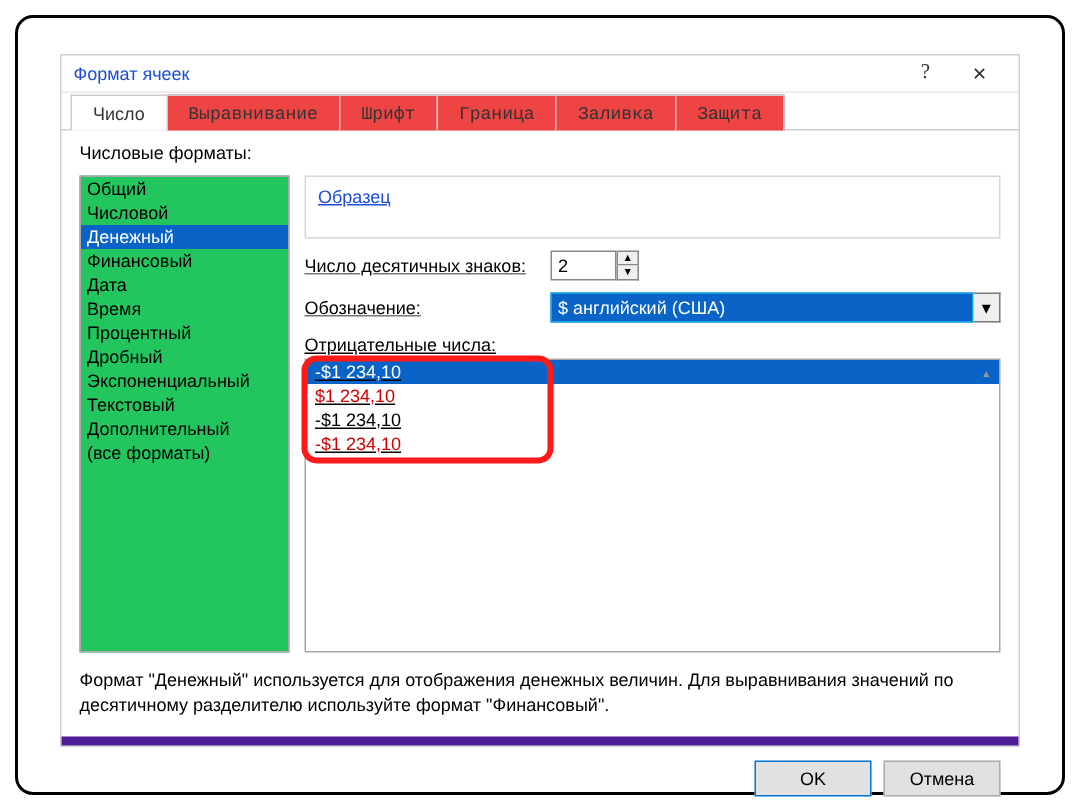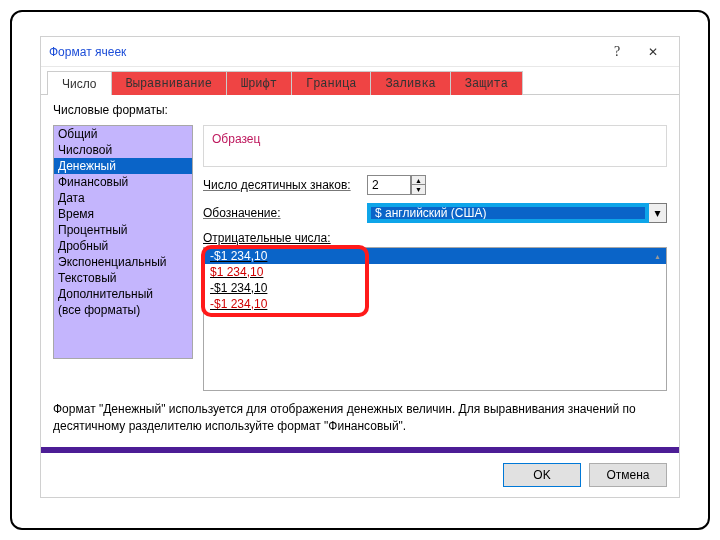--- a/index.html
+++ b/index.html
@@ -18,40 +18,40 @@
 .tab { padding: 5px 14px 4px; border: 1px solid #ccc; border-bottom: none; background: #fff; margin-right: -1px; position: relative; top: 1px; color: #333; }
 .tab.active { background: #fff; z-index: 2; border-top: 1px solid #ccc; }
 .tab:not(.active) { background: #ef4444; font-family: Liberation Mono, monospace; }
 
 .content { flex: 1; padding: 8px 12px; display: flex; flex-direction: column; gap: 6px; }
 
 .label { color: #000; margin-bottom: 2px; }
 
 .columns { display: flex; gap: 10px; flex: 1; min-height: 0; }
 
-.format-list { width: 140px; border: 1px solid #a8a8a8; background: #c4b5fd; overflow: hidden; height: 234px; }
+.format-list { width: 140px; border: 1px solid #a8a8a8; background: #22c55e; overflow: hidden; height: 318px; }
 .format-list .item { padding: 1px 4px; color: #000; white-space: nowrap; }
 .format-list .item.selected { background: #0a64c8; color: #fff; }
 
 .right { flex: 1; display: flex; flex-direction: column; gap: 8px; min-width: 0; }
 
 .sample-box { border: 1px solid #d8d8d8; padding: 6px 8px; height: 42px; }
-.sample-box .lbl { color: #be185d; }
+.sample-box .lbl { color: #1d4ed8; text-decoration: underline; }
 
 .row { display: flex; align-items: center; gap: 6px; }
 .row .row-label { width: 158px; color: #000; text-decoration: underline; text-decoration-color: #777; text-underline-offset: 1px; }
 
 .spinner { display: flex; align-items: stretch; }
 .spinner input { width: 44px; height: 20px; border: 1px solid #888; padding: 0 4px; font-size: 12px; }
 .spinner .arrows { display: flex; flex-direction: column; }
 .spinner .arrows .ar { width: 15px; height: 10px; border: 1px solid #888; background: #efefef; display: flex; align-items: center; justify-content: center; font-size: 7px; line-height: 1; }
 .spinner .arrows .ar:last-child { border-top: none; }
 
 .combo-wrap { flex: 1; display: flex; min-width: 0; }
-.combo { flex: 1; height: 20px; background: #0a64c8; color: #fff; border: 4px solid #0ea5e9; padding: 0 4px; display: flex; align-items: center; overflow: hidden; white-space: nowrap; }
+.combo { flex: 1; height: 20px; background: #0a64c8; color: #fff; border: 1px solid #0ea5e9; padding: 0 4px; display: flex; align-items: center; overflow: hidden; white-space: nowrap; }
 .combo-btn { width: 18px; height: 20px; border: 1px solid #7a7a7a; border-left: none; background: #efefef; display: flex; align-items: center; justify-content: center; }
 
 .neg-wrap { display: flex; flex-direction: column; flex: 1; min-height: 0; text-decoration: underline; }
 .neg-label { color: #000; margin-bottom: 2px; }
 .neg-list { flex: 1; border: 1px solid #a8a8a8; background: #fff; position: relative; min-height: 140px; padding: 0; }
 .neg-list .scroll-hint { position: absolute; top: 2px; right: 2px; width: 13px; height: 13px; display: flex; align-items: center; justify-content: center; color: #999; font-size: 8px; }
 .neg-list .opt { padding: 0 6px; line-height: 16px; height: 16px; }
 .neg-list .opt.selected { background: #0a64c8; color: #fff; }
 .neg-list .opt.red { color: #d00000; }
 

